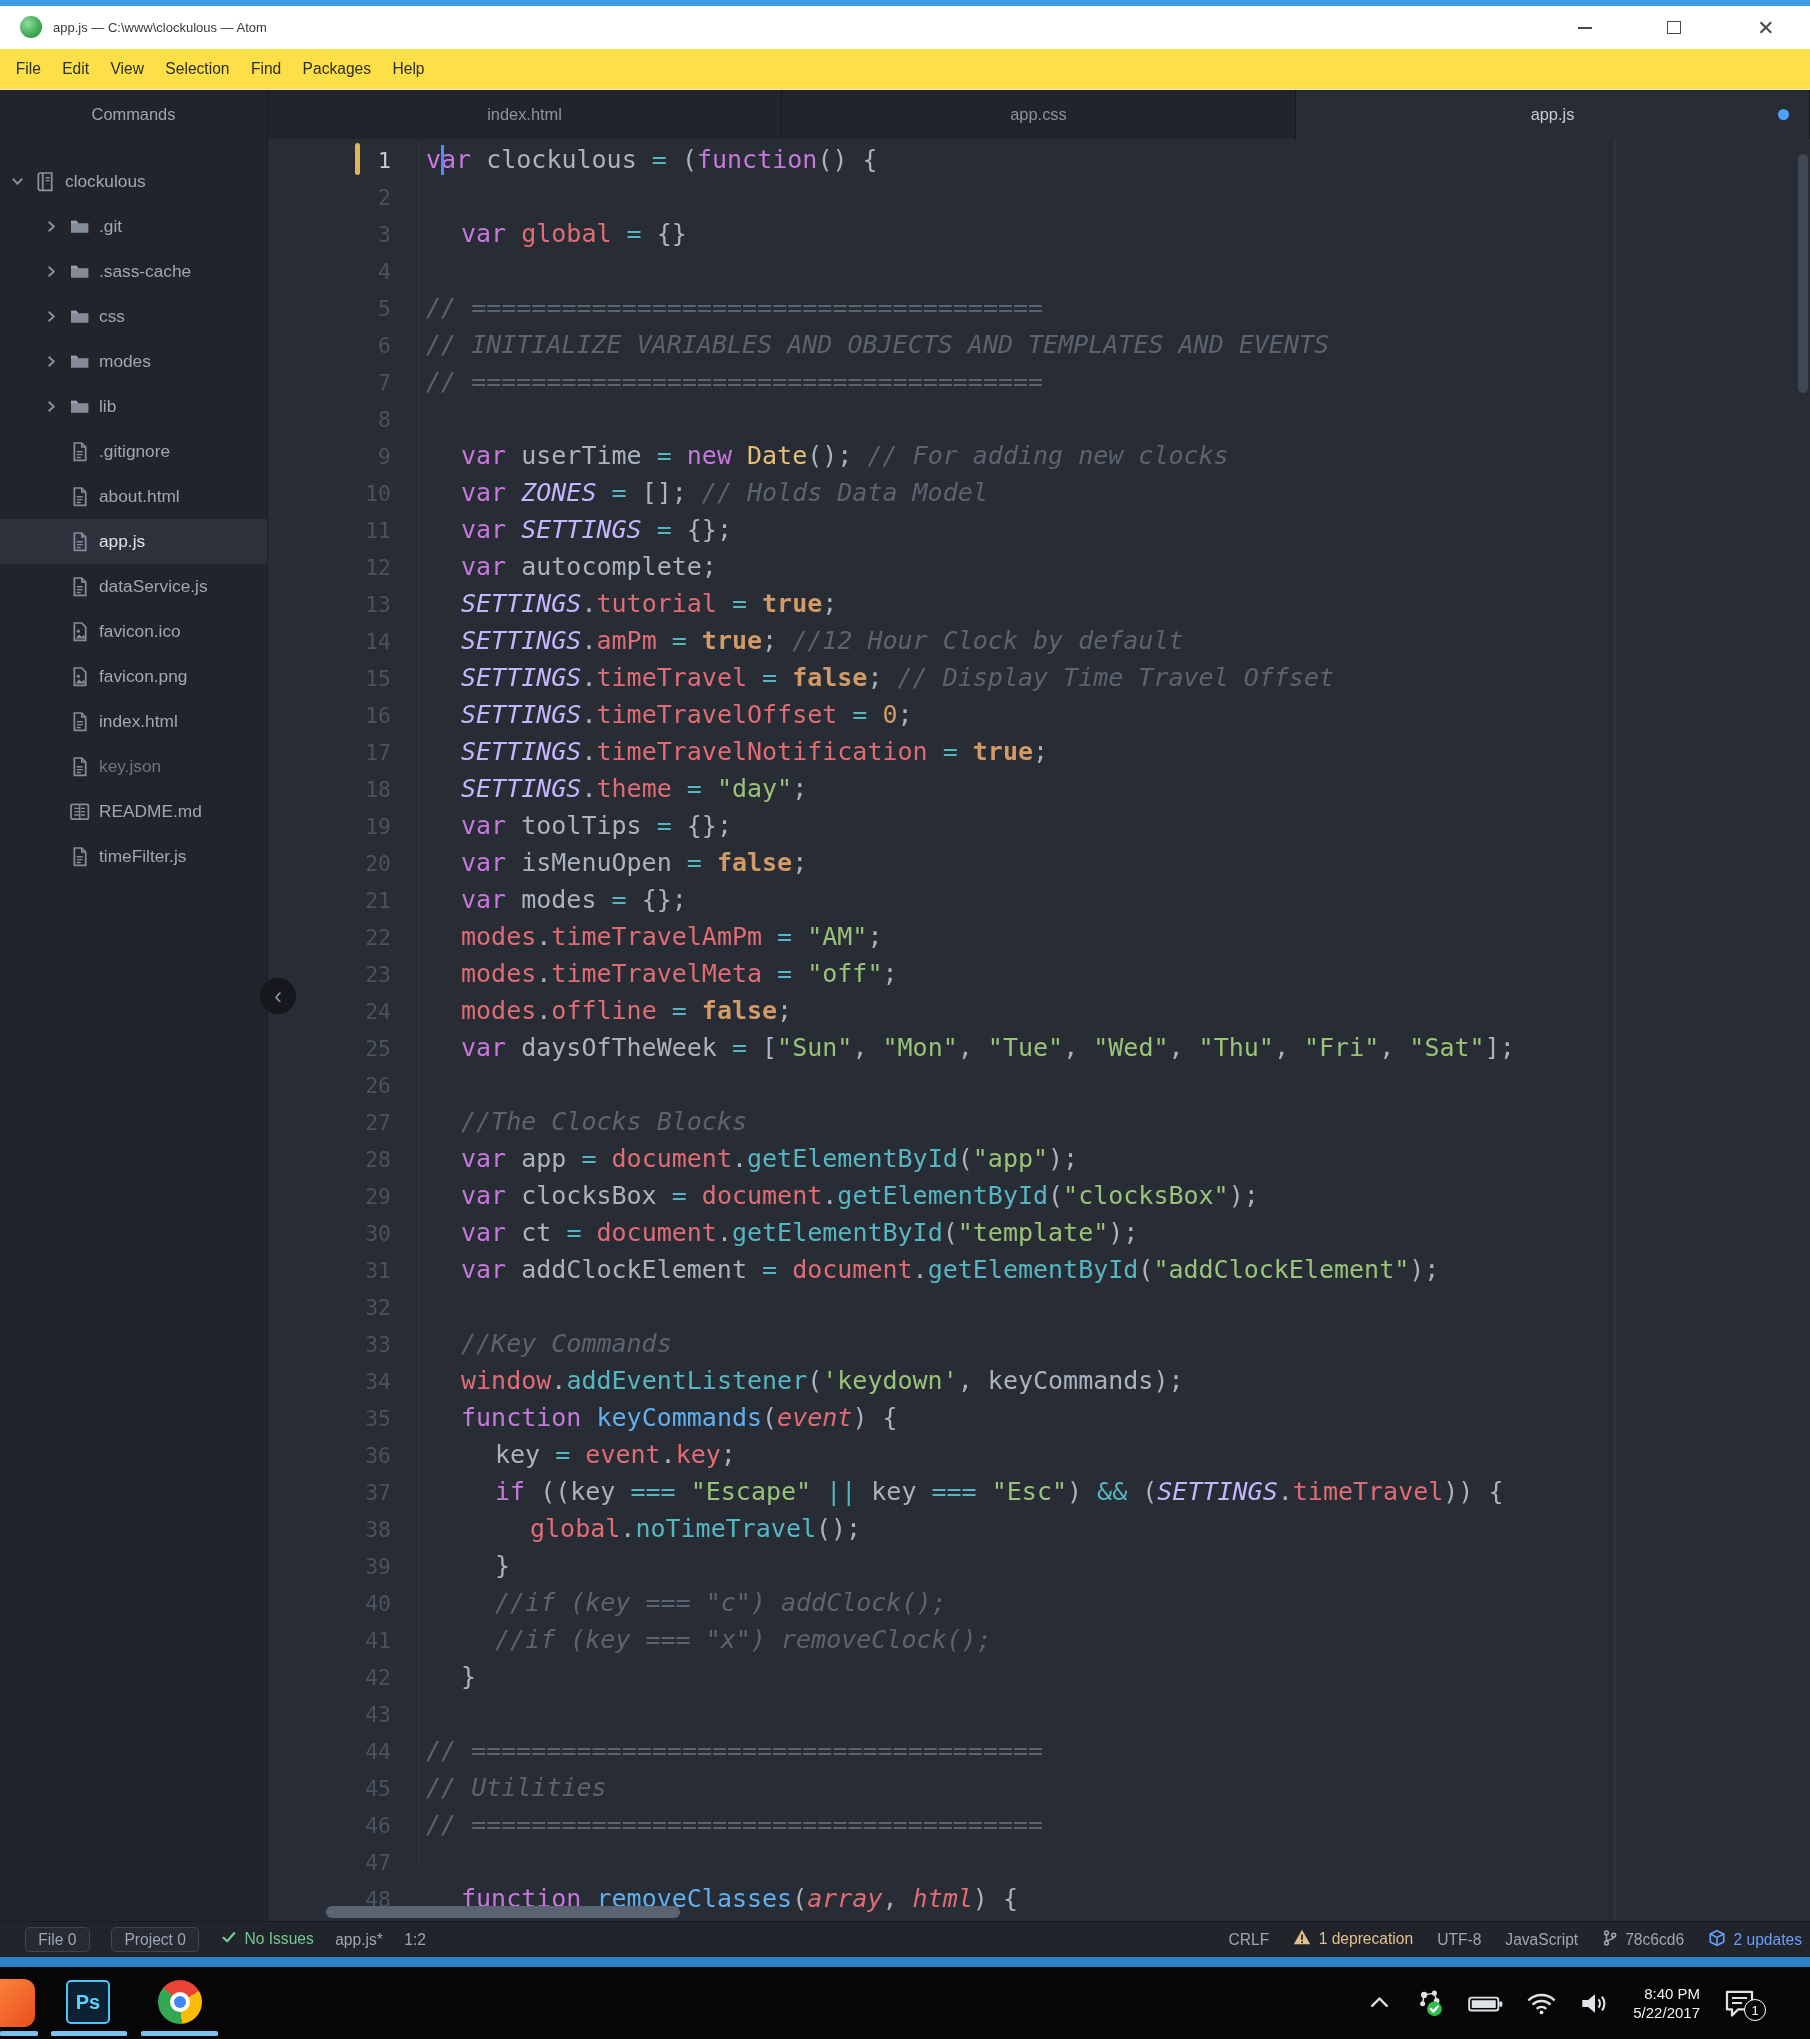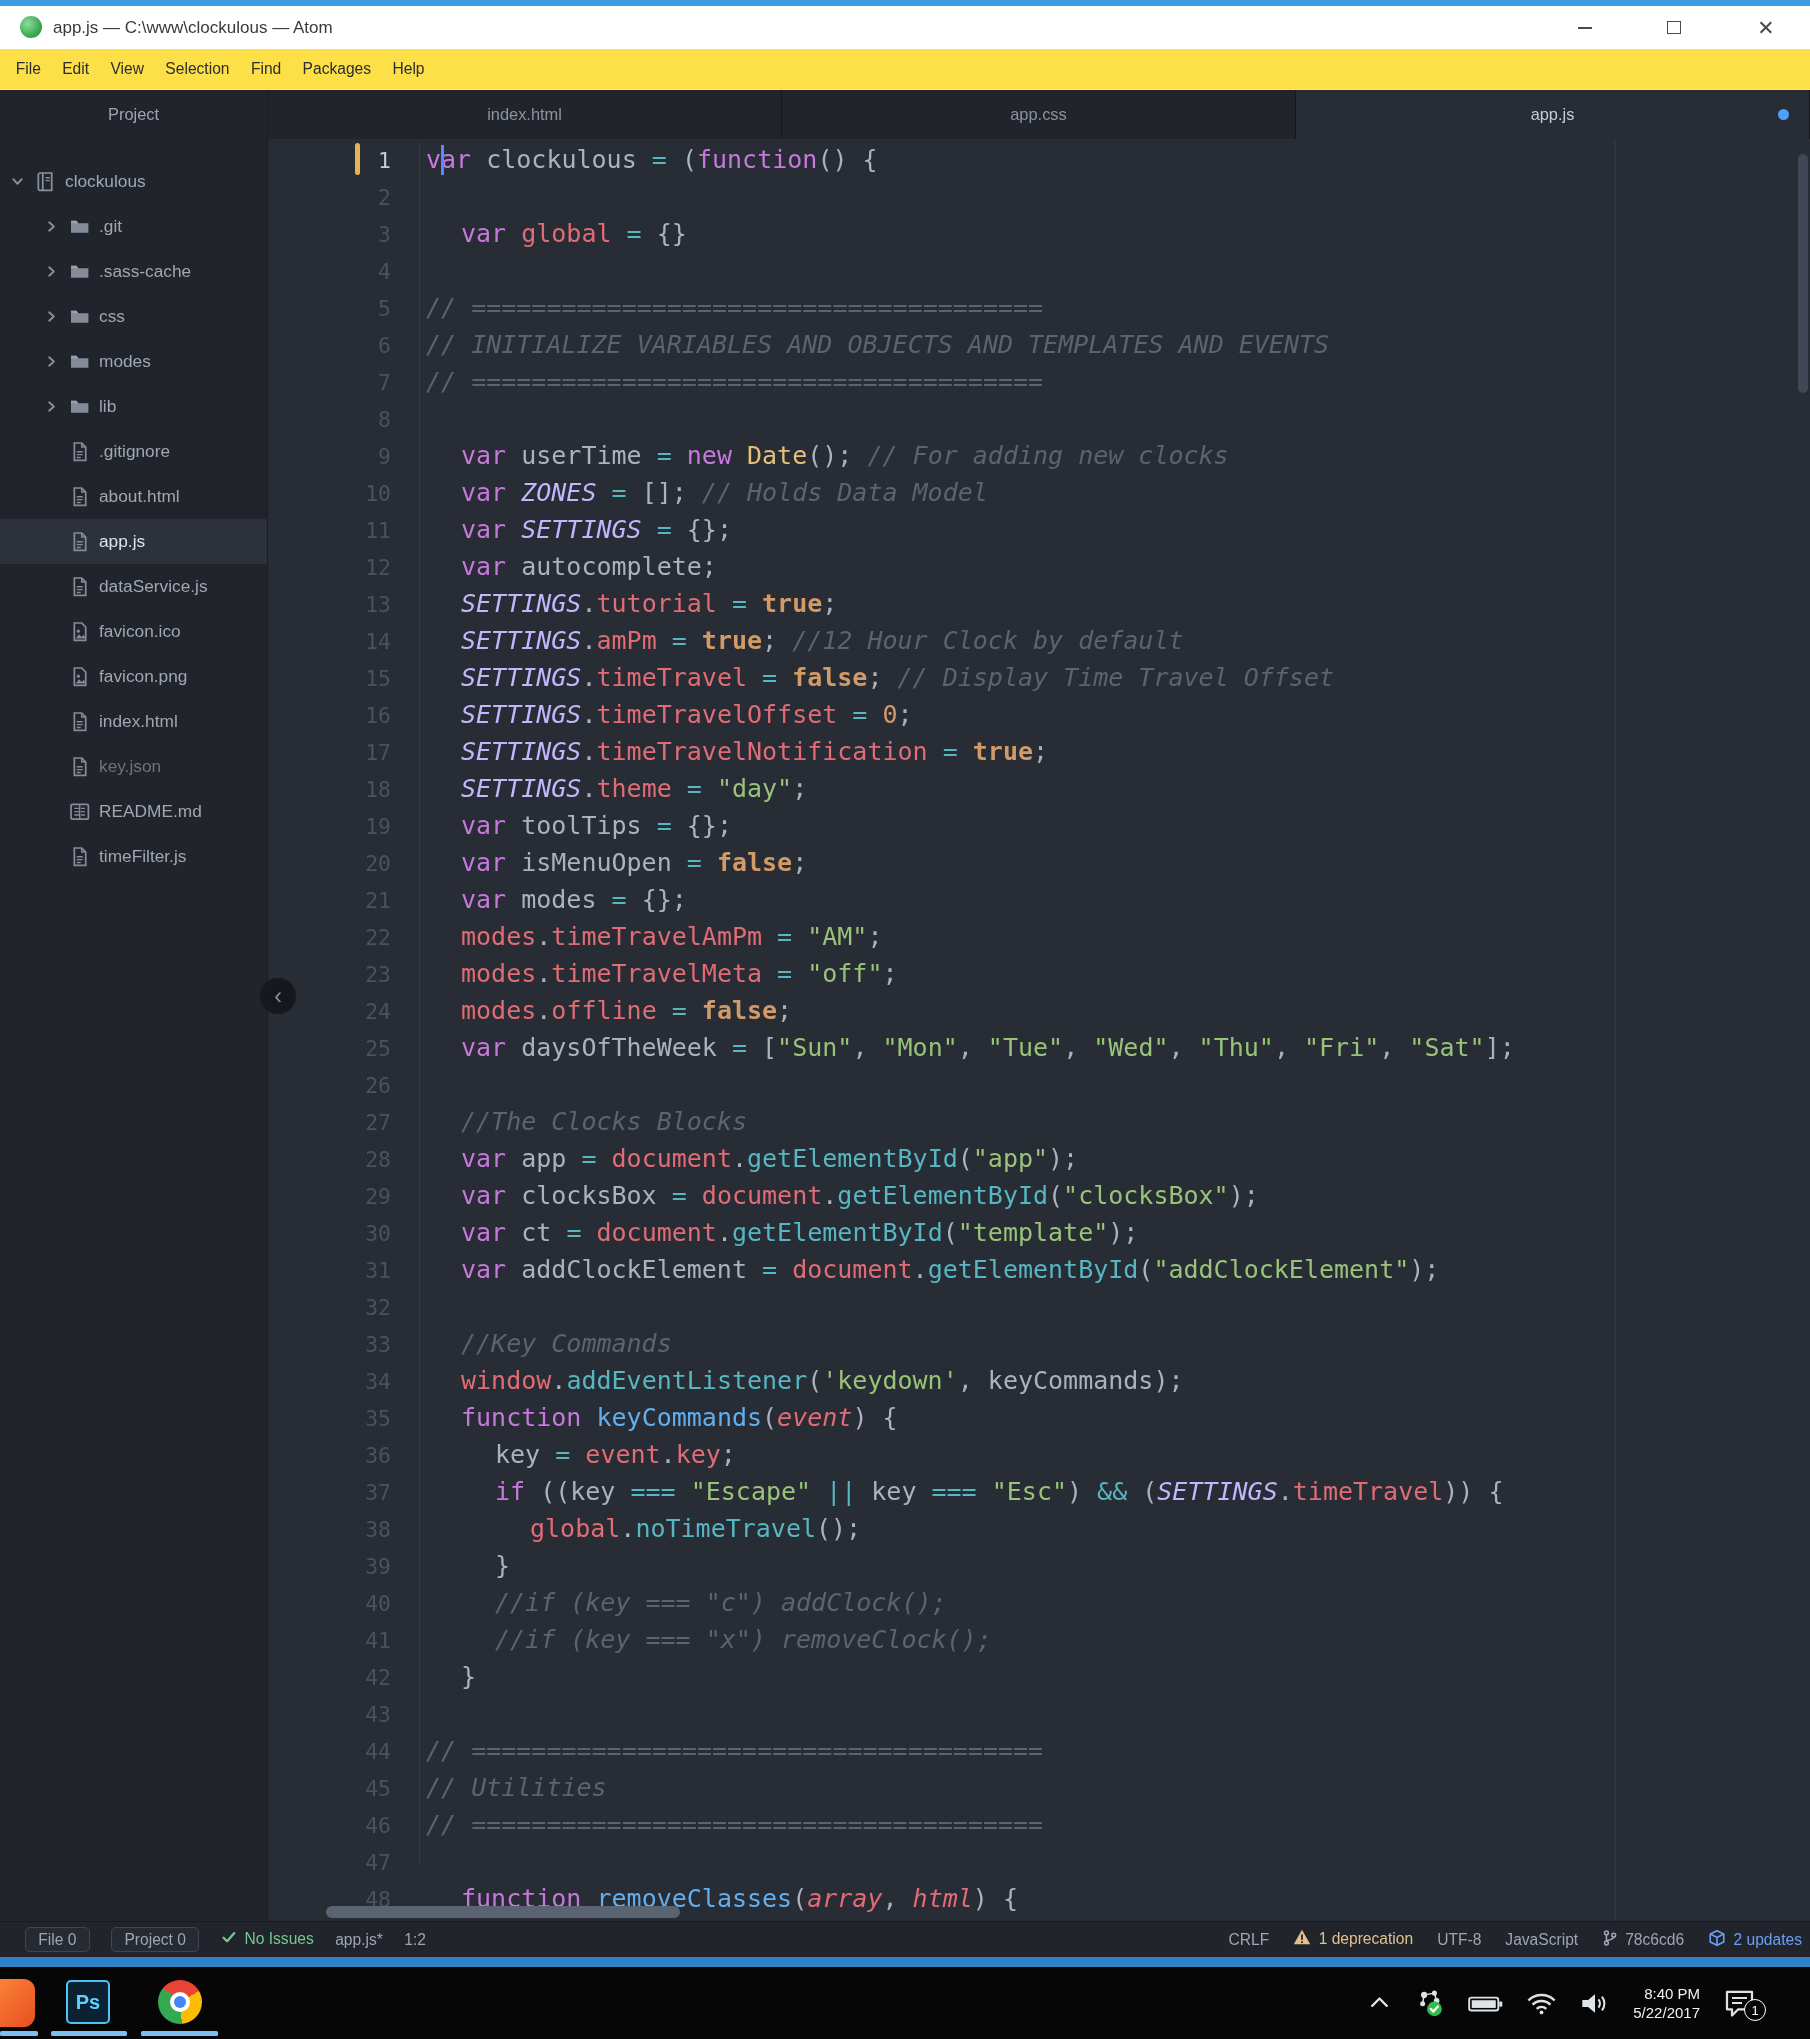--- a/index.html
+++ b/index.html
@@ -4,21 +4,21 @@
 <style>
   * { box-sizing: border-box; margin: 0; padding: 0; }
   html,body { width:1810px; height:2040px; background:#060606; overflow:hidden;
               font-family:"Liberation Sans", sans-serif; }
   .abs { position:absolute; }
   
   #titlebar-accent { left:0; top:0; width:1810px; height:5.8px; background:#3d9be3; }
   #titlebar { left:0; top:5.8px; width:1810px; height:44px; background:#ffffff; }
   #atom-logo { left:20px; top:10.7px; width:22px; height:22px; border-radius:50%;
                background:radial-gradient(circle at 35% 35%, #8fdca0, #3aa74f 62%, #2c8c40); }
-  #window-title { left:53px; top:0; height:44px; line-height:44px; font-size:17px; color:#3a3a3a; }
+  #window-title { left:53px; top:0; height:44px; line-height:44px; font-size:13px; color:#3a3a3a; }
   .win-ctrl { top:0; height:44px; width:38px; display:flex; align-items:center; justify-content:center; }
   #btn-min { left:1566px; } #btn-max { left:1655px; } #btn-close { left:1747px; }
   #btn-min span { width:14px; height:1.6px; background:#4a4a4a; display:block; }
   #btn-max span { width:14px; height:13px; border:1.6px solid #4a4a4a; display:block; }
   #btn-close span { font-size:20.6px; color:#4a4a4a; line-height:1; }
   #menubar { left:0; top:49px; width:1810px; height:41px; background:#fde047;
              border-bottom:0.8px solid #e2e2e2; display:flex; align-items:center; padding-left:5px; }
   .menu-item { padding:0 10.7px; font-size:15.6px; color:#2d2d2d; }
   
   #main { left:0; top:90px; width:1810px; height:1831px; background:#282c34; }
@@ -116,21 +116,21 @@
     <span class="menu-item">Edit</span>
     <span class="menu-item">View</span>
     <span class="menu-item">Selection</span>
     <span class="menu-item">Find</span>
     <span class="menu-item">Packages</span>
     <span class="menu-item">Help</span>
   </div>
 
 <div id="main" class="abs">
   <div id="sidebar" class="abs">
-    <div id="sidebar-header" class="abs">Project</div>
+    <div id="sidebar-header" class="abs">Commands</div>
     <div id="tree" class="abs">
         <div class="tree-row lvl0">
           <span class="tree-chevron">
             <svg width="15" height="15" viewBox="0 0 16 16">
               <path d="M3.5 5.5 8 10.5 12.5 5.5" fill="none" stroke="#8a919e" stroke-width="2" stroke-linecap="round" stroke-linejoin="round"></path>
             </svg>
           </span>
           <span class="tree-icon">
             <svg width="21.4" height="21.4" viewBox="0 0 16 16">
               <path d="M4 1.5h8.5v13H4a1.5 1.5 0 0 1-1.5-1.5V3A1.5 1.5 0 0 1 4 1.5z" fill="none" stroke="#8a919e" stroke-width="1.3"></path>

